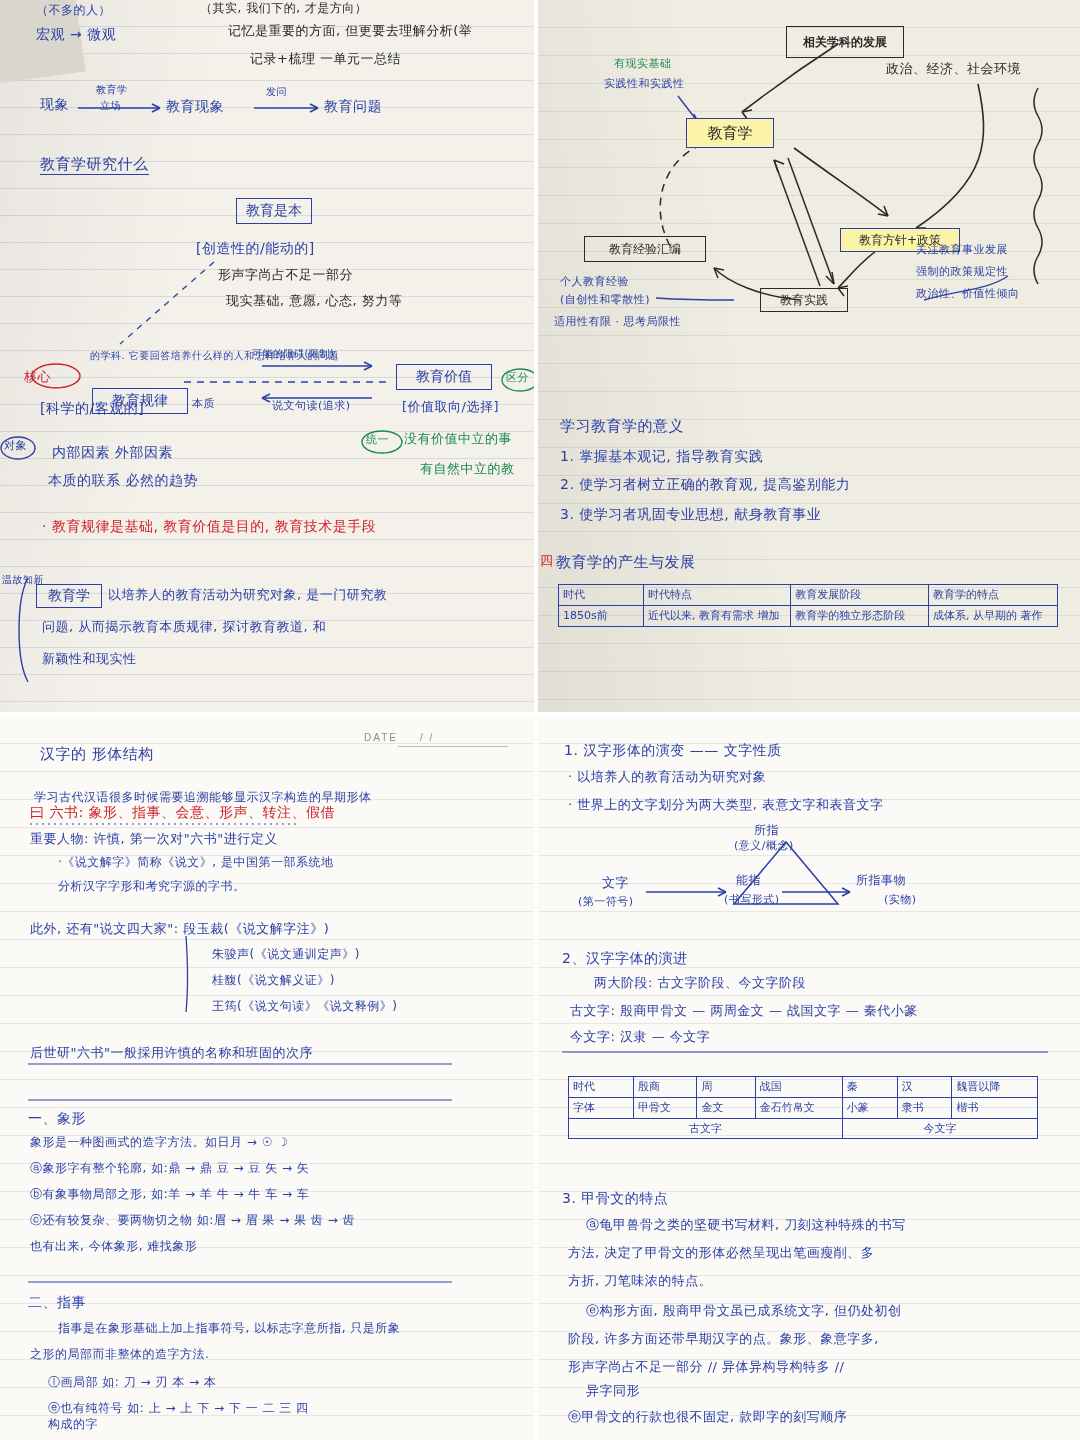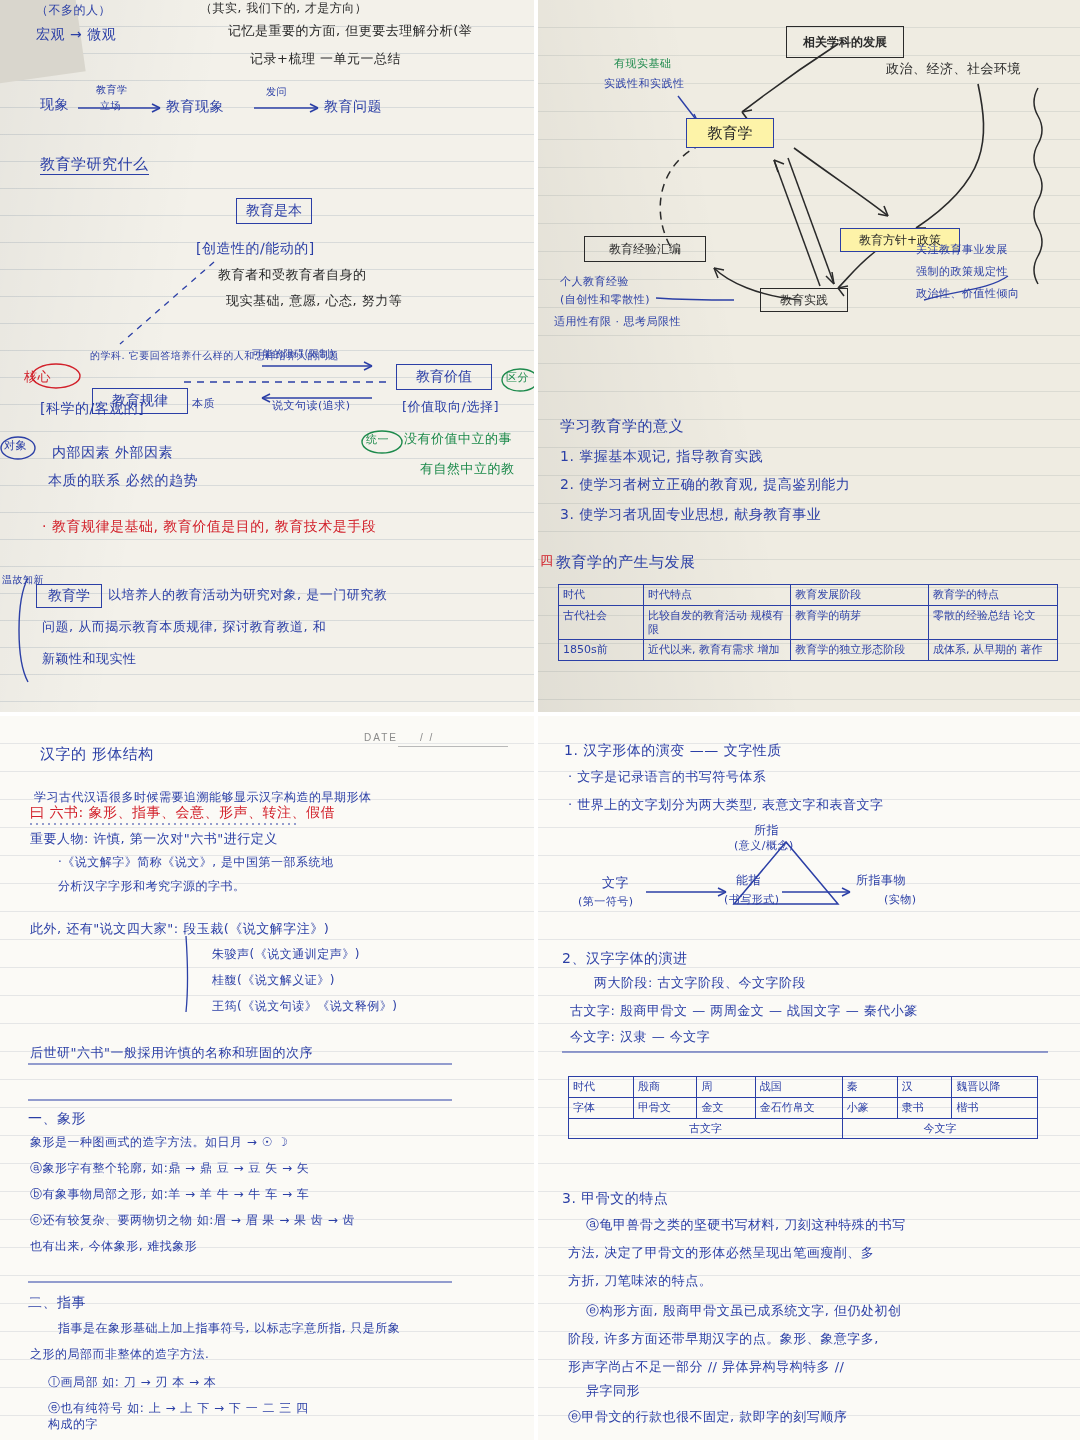--- a/index.html
+++ b/index.html
@@ -166,21 +166,21 @@
       <ellipse cx="382" cy="442" rx="20" ry="11" stroke="#1d8a4c" fill="none" stroke-width="1.4"></ellipse>
       <ellipse cx="56" cy="376" rx="24" ry="12" stroke="#d2202a" fill="none" stroke-width="1.4"></ellipse>
       <ellipse cx="520" cy="380" rx="18" ry="11" stroke="#1d8a4c" fill="none" stroke-width="1.4"></ellipse>
     </svg>
 
     <div class="hw s15 blue uline" style="left:40px;top:156px;">教育学研究什么</div>
 
     <div class="box s14 blue" style="left:236px;top:198px;width:76px;height:26px;">教育是本</div>
 
     <div class="hw s14 blue" style="left:196px;top:240px;">[创造性的/能动的]</div>
-    <div class="hw s13 black" style="left:218px;top:268px;">教育者和受教育者自身的</div>
+    <div class="hw s13 black" style="left:218px;top:268px;">形声字尚占不足一部分</div>
     <div class="hw s13 black" style="left:226px;top:294px;">现实基础, 意愿, 心态, 努力等</div>
 
     <div class="hw s10 blue" style="left:90px;top:350px;">的学科. 它要回答培养什么样的人和怎样培养人的问题</div>
     <div class="hw s10 blue" style="left:252px;top:348px;">可能的阻碍(限制)</div>
 
     <div class="hw s13 red" style="left:24px;top:370px;">核心</div>
     <div class="box s14 blue" style="left:92px;top:364px;width:96px;height:26px;margin-top:24px;">教育规律</div>
     <div class="box s14 blue" style="left:396px;top:364px;width:96px;height:26px;">教育价值</div>
     <div class="hw s11 green" style="left:506px;top:372px;">区分</div>
 
@@ -269,26 +269,20 @@
     <div class="hw s15 blue" style="left:18px;top:554px;"><span>教育学的产生与发展</span></div>
     <div class="hw s13 red" style="left:2px;top:554px;">四</div>
 
     <table class="tbl" style="left:20px;top:584px;width:500px;">
       <tbody>
           <tr>
         <td style="width:80px;">时代</td>
         <td style="width:150px;">时代特点</td>
         <td style="width:140px;">教育发展阶段</td>
         <td style="width:130px;">教育学的特点</td>
-      </tr>
-      <tr>
-        <td>古代社会</td>
-        <td>比较自发的教育活动 规模有限</td>
-        <td>教育学的萌芽</td>
-        <td>零散的经验总结 论文</td>
       </tr>
       <tr>
         <td>1850s前</td>
         <td>近代以来, 教育有需求 增加</td>
         <td>教育学的独立形态阶段</td>
         <td>成体系, 从早期的 著作</td>
       </tr>
     </tbody>
       </table>
   </div>
@@ -334,21 +328,21 @@
       <path d="M28,384 L452,384" stroke="#2b3fa6" fill="none" stroke-width="1.1"></path>
       <path d="M28,566 L452,566" stroke="#2b3fa6" fill="none" stroke-width="1.1"></path>
       <path d="M186,220 C188,250 188,276 186,296" stroke="#2b3fa6" fill="none" stroke-width="1.3"></path>
     </svg>
   </div>
 
   <div class="quad q-br">
     <div class="paper clean"></div>
 
     <div class="hw s14 blue" style="left:26px;top:26px;">1. 汉字形体的演变 —— 文字性质</div>
-    <div class="hw s13 blue" style="left:30px;top:54px;">· 文字是记录语言的书写符号体系</div>
+    <div class="hw s13 blue" style="left:30px;top:54px;">· 以培养人的教育活动为研究对象</div>
     <div class="hw s13 blue" style="left:30px;top:82px;">· 世界上的文字划分为两大类型, 表意文字和表音文字</div>
 
     <svg class="ink" width="542" height="724">
       <path d="M248,126 L196,188 L300,188 Z" stroke="#2b3fa6" fill="none" stroke-width="1.5"></path>
       <path d="M108,176 L188,176" stroke="#2b3fa6" fill="none" stroke-width="1.4"></path>
       <path d="M188,176 L180,172 M188,176 L180,180" stroke="#2b3fa6" fill="none" stroke-width="1.4"></path>
       <path d="M244,176 L312,176" stroke="#2b3fa6" fill="none" stroke-width="1.4"></path>
       <path d="M312,176 L304,172 M312,176 L304,180" stroke="#2b3fa6" fill="none" stroke-width="1.4"></path>
       <path d="M24,336 L510,336" stroke="#2b3fa6" fill="none" stroke-width="1.0"></path>
     </svg>

